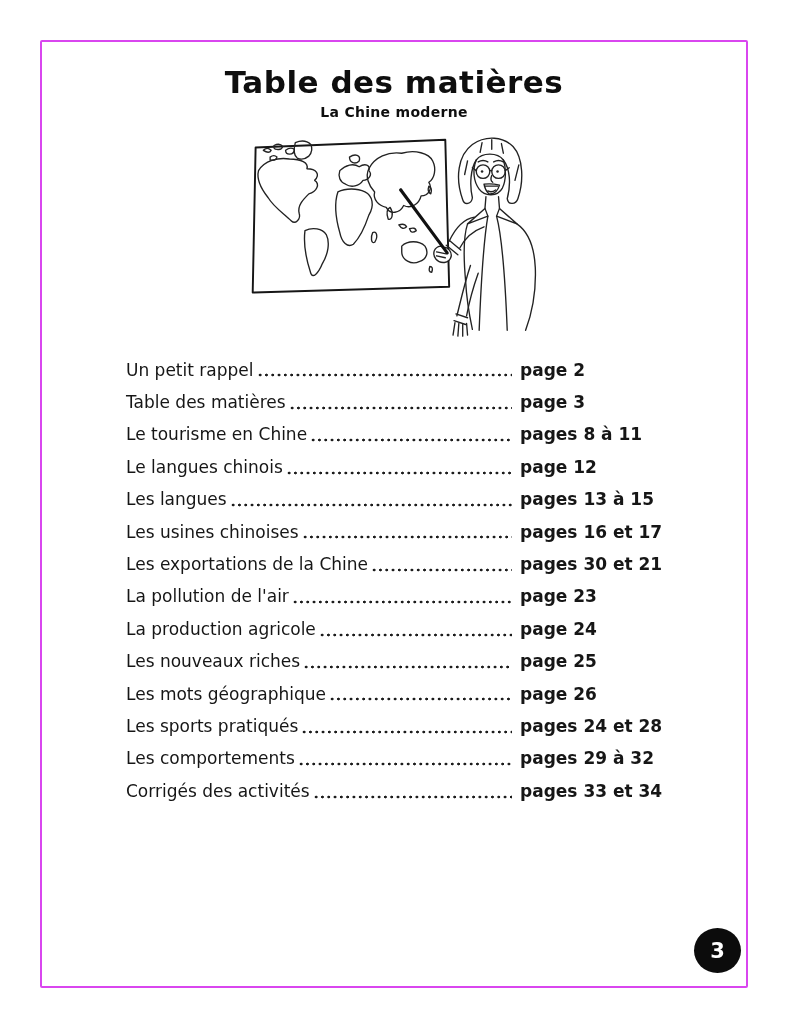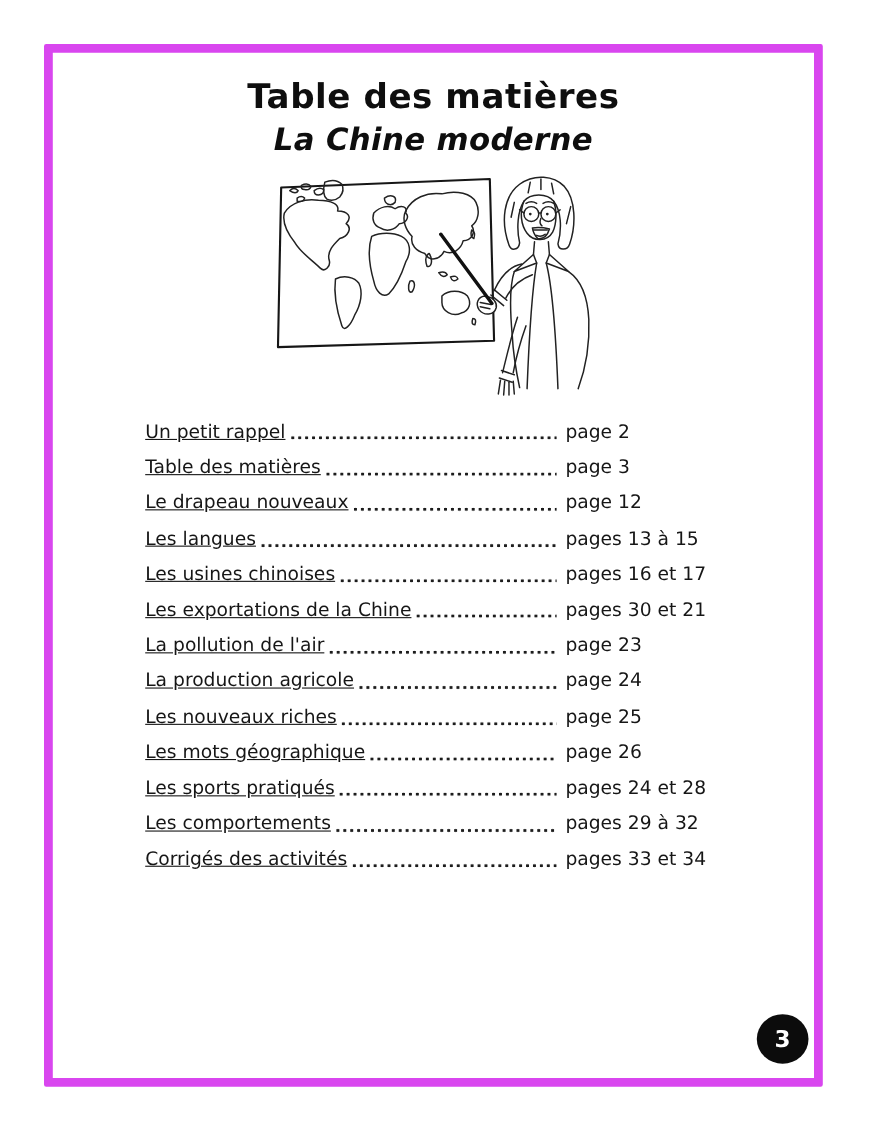--- a/index.html
+++ b/index.html
@@ -5,46 +5,46 @@
   html,body { margin:0; padding:0; }
   body {
     width:791px; height:1024px; position:relative;
     background:#ffffff; color:#1b1b1b;
     font-family:"DejaVu Sans", sans-serif;
     overflow:hidden;
   }
   .frame {
     position:absolute; left:40px; top:40px;
     width:708px; height:948px;
-    border:8px solid #d946ef; border-radius:2px;
+    border:2px solid #d946ef; border-radius:2px;
     box-sizing:border-box; background:#fff;
   }
   .title-block { text-align:center; margin-top:22px; }
   .title {
     margin:0; font-size:31px; font-weight:700; letter-spacing:.5px; color:#0e0e0e;
   }
   .subtitle {
-    margin:4px 0 0 0; font-size:28px; font-weight:700; letter-spacing:.3px; color:#0e0e0e;font-style:italic;
+    margin:4px 0 0 0; font-size:14px; font-weight:700; letter-spacing:.3px; color:#0e0e0e;
   }
   .illustration { width:300px; margin:10px auto 0; }
   .illustration svg { display:block; width:300px; height:auto; }
 
   .toc { margin:14px 76px 0 84px; }
   .row {
     display:flex; align-items:flex-end;
     height:32.4px; box-sizing:border-box; padding-bottom:5px;
     font-size:17px; line-height:1.05; color:#161616;
   }
-  .label { white-space:nowrap; flex:0 0 auto;text-decoration:underline; }
+  .label { white-space:nowrap; flex:0 0 auto; }
   .dots {
     flex:1 1 auto; height:4px; margin:0 8px 2px 3px;
     background:radial-gradient(circle, #1c1c1c 1.25px, transparent 1.65px) left center / 6.3px 4px repeat-x;
   }
   .row.gap .dots { margin-right:30px; }
-  .pages { flex:0 0 150px; white-space:nowrap; }
+  .pages { flex:0 0 150px; white-space:nowrap;font-weight:bold; }
 
   .page-badge {
     position:absolute; right:5px; bottom:13px;
     width:47px; height:45px; border-radius:50%;
     background:#0c0c0c; color:#fff;
     display:flex; align-items:center; justify-content:center;
     font-size:21px; font-weight:700;
   }
   .page-badge::after {
     content:""; position:absolute; inset:-1px; border-radius:50%;
@@ -176,23 +176,28 @@
     </div>
 
     <div class="row">
       <span class="label">Table des matières</span>
       <span class="dots"></span>
       <span class="pages">page 3</span>
     </div>
 
 
 
-
-    <div class="row">
-      <span class="label">Le drapeau nouveaux</span>
+    <div class="row">
+      <span class="label">Le tourisme en Chine</span>
+      <span class="dots"></span>
+      <span class="pages">pages 8 à 11</span>
+    </div>
+
+    <div class="row">
+      <span class="label">Le langues chinois</span>
       <span class="dots"></span>
       <span class="pages">page 12</span>
     </div>
 
     <div class="row">
       <span class="label">Les langues</span>
       <span class="dots"></span>
       <span class="pages">pages 13 à 15</span>
     </div>
 

